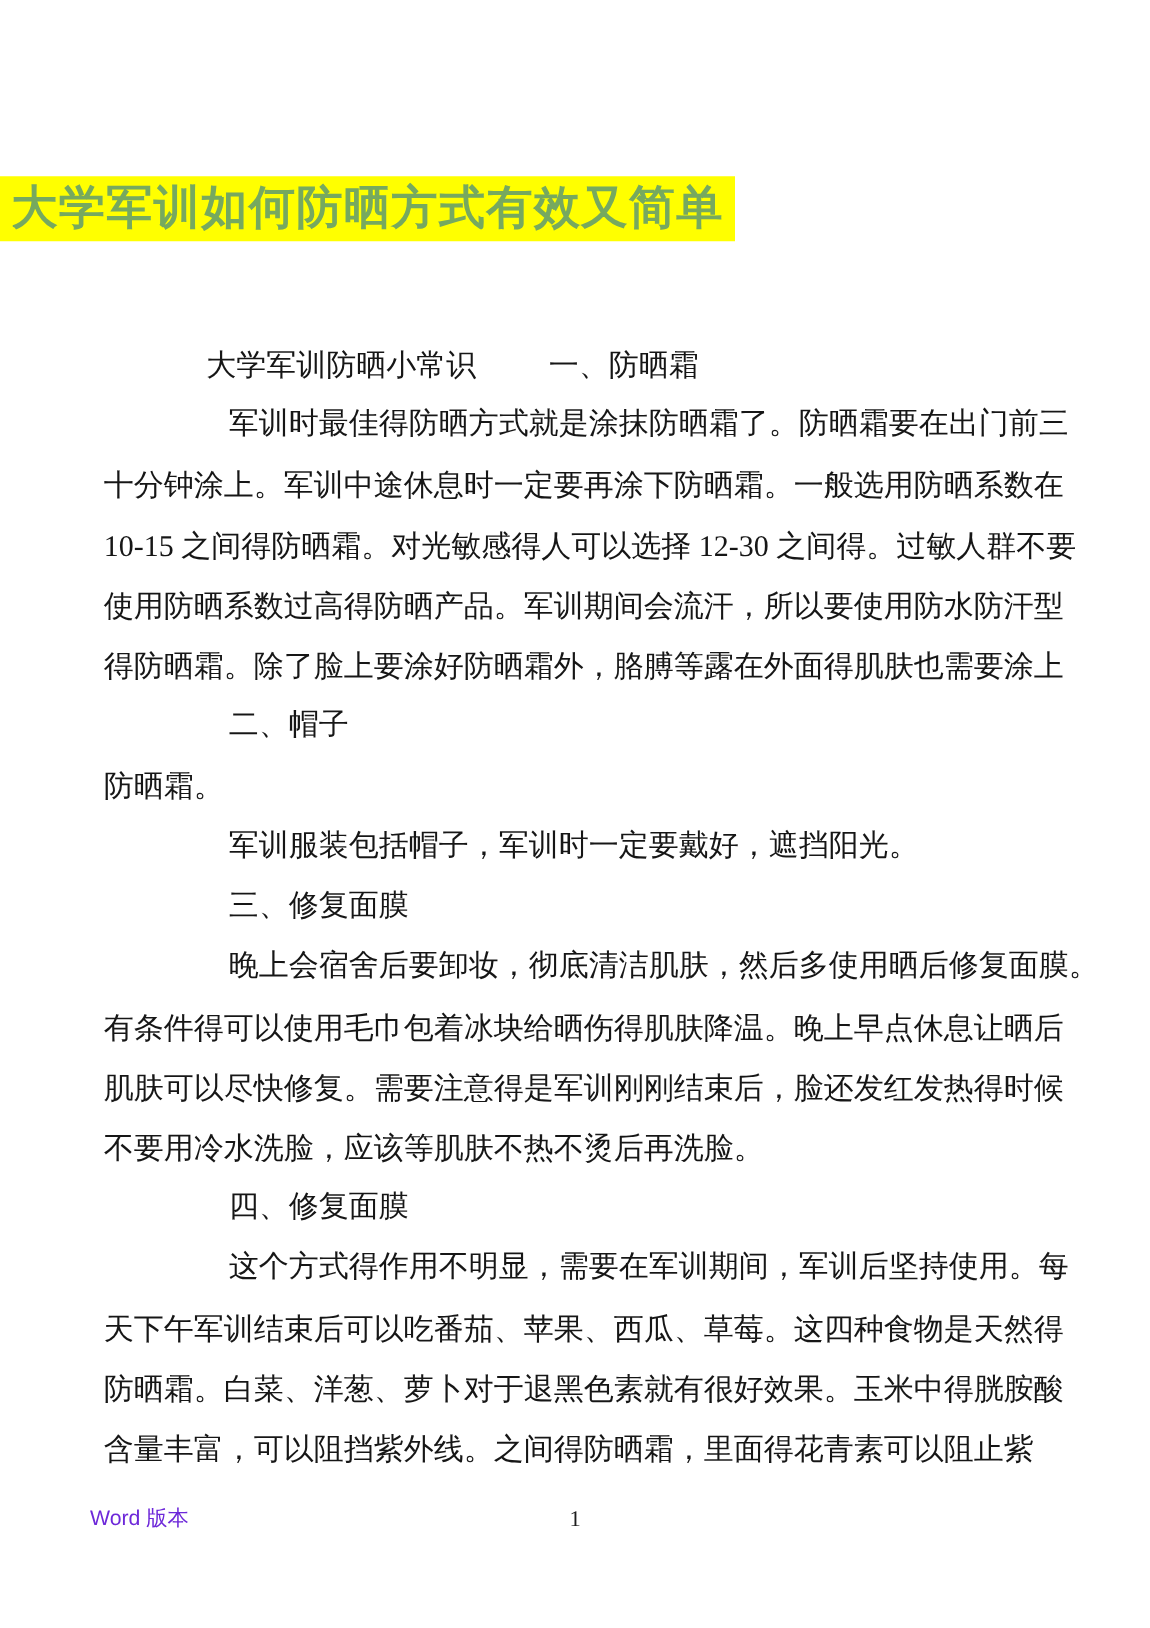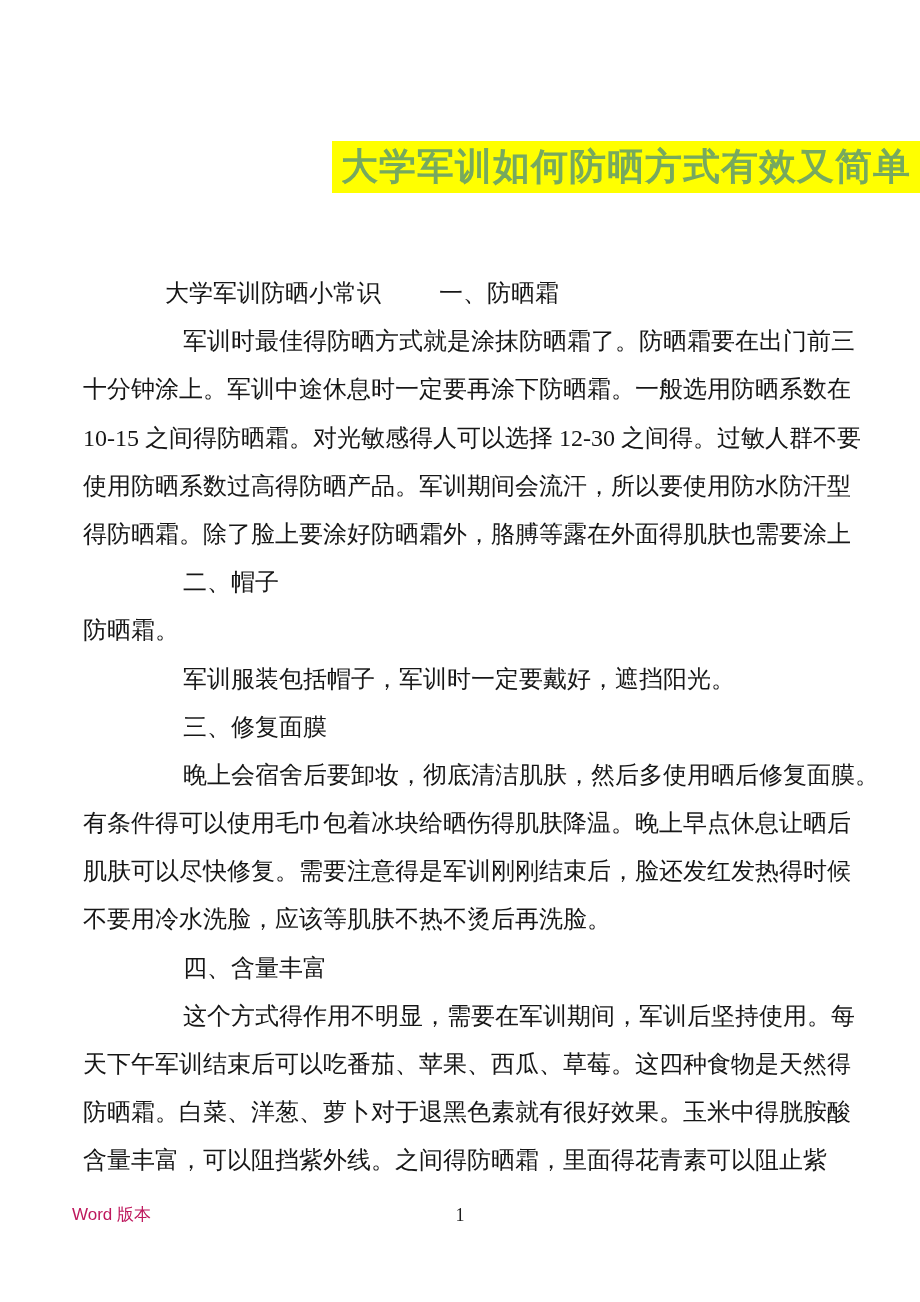--- a/index.html
+++ b/index.html
@@ -13,21 +13,21 @@
     height: 1302px;
     background: #ffffff;
     overflow: hidden;
     font-family: "Liberation Serif", serif;
   }
   .title-row {
     position: absolute;
     top: 141px;
     left: 0;
     width: 920px;
-    text-align: right;
+    text-align: left;
   }
   .title-highlight {
     display: inline-block;
     font-weight: bold;
     font-size: 37px;
     line-height: 52px;
     padding: 0 9px;
     letter-spacing: 1px;
     
   }
@@ -38,36 +38,36 @@
     width: 766px;
     color: #161616;
     font-size: 24px;
   }
   .line {
     height: 48.2px;
     line-height: 48.2px;
     white-space: pre;
   }
   .indent-none  { padding-left: 0; }
-  .indent-first { padding-left: 100px; }
+  .indent-first { padding-left: 100px; font-family: Liberation Mono, monospace; }
   .indent-intro { padding-left: 82px; }
   .gap-spacer {
     display: inline-block;
     width: 58px;
     height: 1px;
   }
   .footer-left {
     position: absolute;
     left: 72px;
     top: 1202px;
     height: 26px;
     line-height: 26px;
     font-family: "Liberation Sans", sans-serif;
     font-size: 17px;
-    color: #be185d;
+    color: #6d28d9;
   }
   .page-num {
     position: absolute;
     left: 0;
     top: 1202px;
     width: 920px;
     height: 26px;
     line-height: 26px;
     text-align: center;
     font-family: "Liberation Serif", serif;
@@ -92,21 +92,21 @@
       <div class="line indent-none fill">使用防晒系数过高得防晒产品。军训期间会流汗，所以要使用防水防汗型</div>
       <div class="line indent-none fill">得防晒霜。除了脸上要涂好防晒霜外，胳膊等露在外面得肌肤也需要涂上</div>
       <div class="line indent-first">二、帽子</div>
       <div class="line indent-none">防晒霜。</div>
       <div class="line indent-first">军训服装包括帽子，军训时一定要戴好，遮挡阳光。</div>
       <div class="line indent-first">三、修复面膜</div>
       <div class="line indent-first fill">晚上会宿舍后要卸妆，彻底清洁肌肤，然后多使用晒后修复面膜。</div>
       <div class="line indent-none fill">有条件得可以使用毛巾包着冰块给晒伤得肌肤降温。晚上早点休息让晒后</div>
       <div class="line indent-none fill">肌肤可以尽快修复。需要注意得是军训刚刚结束后，脸还发红发热得时候</div>
       <div class="line indent-none">不要用冷水洗脸，应该等肌肤不热不烫后再洗脸。</div>
-      <div class="line indent-first">四、含量丰富</div>
+      <div class="line indent-first">四、修复面膜</div>
       <div class="line indent-first fill">这个方式得作用不明显，需要在军训期间，军训后坚持使用。每</div>
       <div class="line indent-none fill">天下午军训结束后可以吃番茄、苹果、西瓜、草莓。这四种食物是天然得</div>
       <div class="line indent-none fill">防晒霜。白菜、洋葱、萝卜对于退黑色素就有很好效果。玉米中得胱胺酸</div>
       <div class="line indent-none fill">含量丰富，可以阻挡紫外线。之间得防晒霜，里面得花青素可以阻止紫</div>
     </div>
 
   <div class="footer-left">Word 版本</div>
 
   <div class="page-num">1</div>
 

